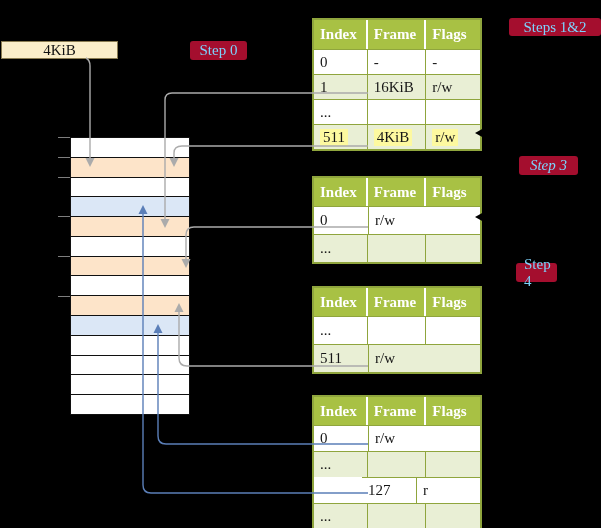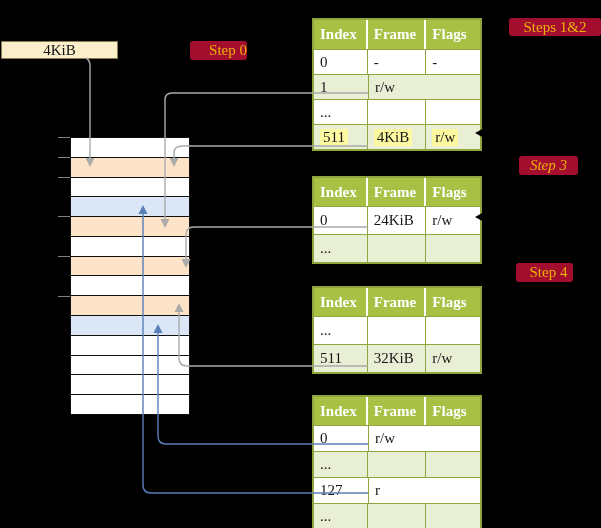--- a/index.html
+++ b/index.html
@@ -10,21 +10,21 @@
   .abs{position:absolute;}
   
   .frame-box{
     left:1px;top:41px;width:117px;height:18px;
     background:var(--cream);border:1px solid #8a7c52;
     display:flex;align-items:center;justify-content:center;
     font-size:15px;color:#111;box-sizing:border-box;
   }
   
   .badge{
-    background:var(--badge-red);color:#eab308;border-radius:3px;
+    background:var(--badge-red);color:#7dd3fc;border-radius:3px;
     display:flex;align-items:center;justify-content:center;
     font-size:15px;box-sizing:border-box;
   }
   
   #stack{
     left:70px;top:137px;width:120px;height:278px;
     display:flex;flex-direction:column;box-sizing:border-box;
     border:1px solid #101010;
   }
   .stack-row{flex:1;border-top:1px solid #101010;box-sizing:border-box;}
@@ -53,30 +53,30 @@
 </style>
 </head>
 <body>
 
 <div id="canvas">
 
   <div class="abs frame-box">
     <span>4KiB</span>
   </div>
 
-  <div class="abs badge" style="left:190px;top:41px;width:57px;height:19px;justify-content:flex-end;">
+  <div class="abs badge" style="left:190px;top:41px;width:57px;height:19px;">
     <span>Step 0</span>
   </div>
   <div class="abs badge" style="left:509px;top:18px;width:92px;height:18px;">
     <span>Steps 1&amp;2</span>
   </div>
   <div class="abs badge" style="left:519px;top:156px;width:59px;height:19px;font-style:italic;">
     <span>Step 3</span>
   </div>
-  <div class="abs badge" style="left:516px;top:263px;width:57px;height:19px;padding-left:8px;">
+  <div class="abs badge" style="left:516px;top:263px;width:41px;height:19px;padding-left:8px;">
     <span>Step 4</span>
   </div>
 
   <div id="stack" class="abs">
       <div class="stack-row" style="background: rgb(255, 255, 255);"></div>
       <div class="stack-row" style="background: rgb(253, 228, 201);"></div>
       <div class="stack-row" style="background: rgb(255, 255, 255);"></div>
       <div class="stack-row" style="background: rgb(219, 231, 246);"></div>
       <div class="stack-row" style="background: rgb(253, 228, 201);"></div>
       <div class="stack-row" style="background: rgb(255, 255, 255);"></div>
@@ -105,20 +105,21 @@
           <div class="pcell" style="width: 60px;">Frame</div>
           <div class="pcell" style="width: 55px;">Flags</div>
         </div>
         <div class="prow" style="height: 25px;">
           <div class="pcell" style="width: 55px;">0</div>
           <div class="pcell" style="width: 60px;">-</div>
           <div class="pcell" style="width: 55px;">-</div>
         </div>
         <div class="prow shaded" style="height: 25px;">
           <div class="pcell" style="width: 55px;">1</div>
+          <div class="pcell" style="width: 60px;">16KiB</div>
           <div class="pcell" style="width: 55px;">r/w</div>
         </div>
         <div class="prow" style="height: 25px;">
           <div class="pcell" style="width: 55px;">...</div>
           <div class="pcell" style="width: 60px;"></div>
           <div class="pcell" style="width: 55px;"></div>
         </div>
         <div class="prow shaded" style="height: 25px;">
           <div class="pcell" style="width: 55px;">
             <span class="hl">511</span>
@@ -132,21 +133,20 @@
         </div>
       </div>
       <div class="abs ptable" style="left: 312px; top: 176px; width: 170px;">
         <div class="prow header" style="height: 28px;">
           <div class="pcell" style="width: 55px;">Index</div>
           <div class="pcell" style="width: 60px;">Frame</div>
           <div class="pcell" style="width: 55px;">Flags</div>
         </div>
         <div class="prow" style="height: 28px;">
           <div class="pcell" style="width: 55px;">0</div>
-          <div class="pcell" style="width: 60px;">24KiB</div>
           <div class="pcell" style="width: 55px;">r/w</div>
         </div>
         <div class="prow shaded" style="height: 28px;">
           <div class="pcell" style="width: 55px;">...</div>
           <div class="pcell" style="width: 60px;"></div>
           <div class="pcell" style="width: 55px;"></div>
         </div>
       </div>
       <div class="abs ptable" style="left: 312px; top: 286px; width: 170px;">
         <div class="prow header" style="height: 28px;">
@@ -154,40 +154,39 @@
           <div class="pcell" style="width: 60px;">Frame</div>
           <div class="pcell" style="width: 55px;">Flags</div>
         </div>
         <div class="prow" style="height: 28px;">
           <div class="pcell" style="width: 55px;">...</div>
           <div class="pcell" style="width: 60px;"></div>
           <div class="pcell" style="width: 55px;"></div>
         </div>
         <div class="prow shaded" style="height: 28px;">
           <div class="pcell" style="width: 55px;">511</div>
-          <div class="pcell" style="width: 60px;">32KiB</div>
           <div class="pcell" style="width: 55px;">r/w</div>
         </div>
       </div>
       <div class="abs ptable" style="left: 312px; top: 395px; width: 170px;">
         <div class="prow header" style="height: 28px;">
           <div class="pcell" style="width: 55px;">Index</div>
           <div class="pcell" style="width: 60px;">Frame</div>
           <div class="pcell" style="width: 55px;">Flags</div>
         </div>
         <div class="prow" style="height: 26px;">
           <div class="pcell" style="width: 55px;">0</div>
           <div class="pcell" style="width: 55px;">r/w</div>
         </div>
         <div class="prow shaded" style="height: 26px;">
           <div class="pcell" style="width: 55px;">...</div>
           <div class="pcell" style="width: 60px;"></div>
           <div class="pcell" style="width: 55px;"></div>
         </div>
-        <div class="prow" style="height: 26px;">
+        <div class="prow" style="height: 26px; margin-left: 48px;">
           <div class="pcell" style="width: 55px;">127</div>
           <div class="pcell" style="width: 55px;">r</div>
         </div>
         <div class="prow shaded" style="height: 26px;">
           <div class="pcell" style="width: 55px;">...</div>
           <div class="pcell" style="width: 60px;"></div>
           <div class="pcell" style="width: 55px;"></div>
         </div>
       </div>
     </div>

